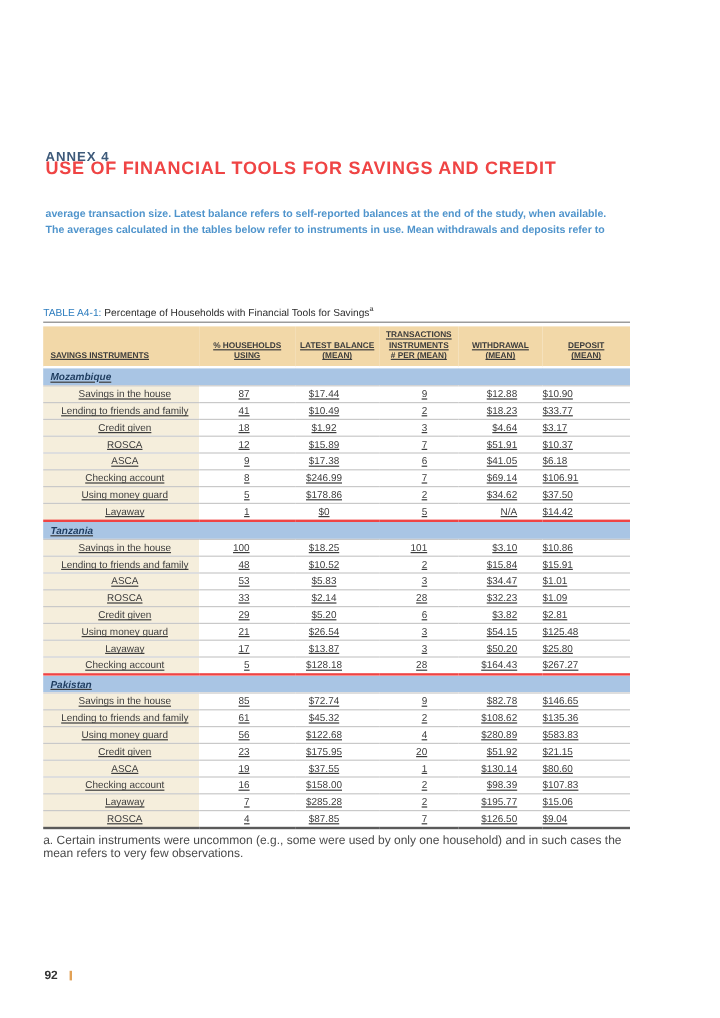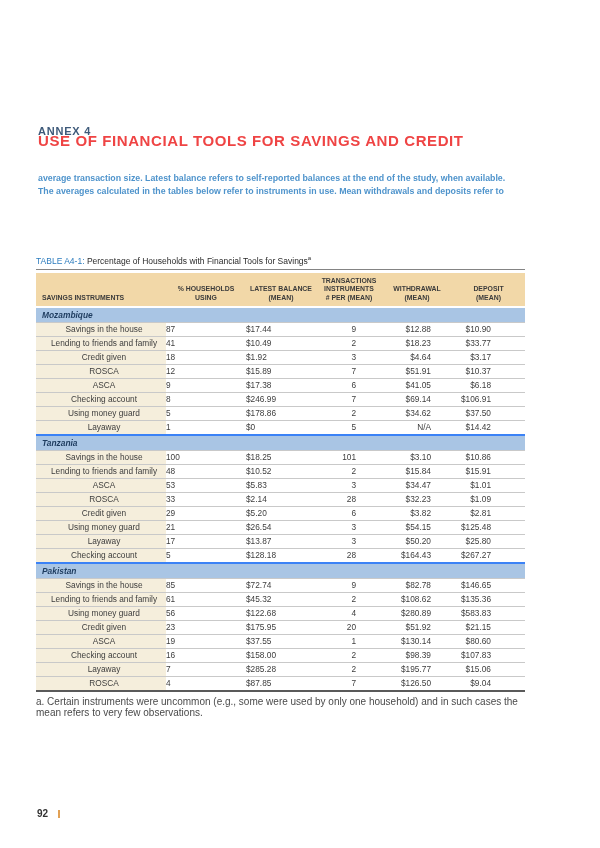--- a/index.html
+++ b/index.html
@@ -20,46 +20,46 @@
     position:absolute;left:38px;top:172px;width:540px;
     font-size:8.8px;line-height:12.6px;color:#4f94cc;font-weight:bold;
   }
   .table-block{position:absolute;left:36px;top:255px;width:489px;}
   .table-title{font-size:8.5px;color:#2b2b2b;margin:0 0 3px 0;}
   .table-title .tbl-label{color:#2c7cbe;font-weight:normal;}
   .table-title sup{font-size:6px;}
   .top-rule{height:1px;background:#848484;margin-bottom:3px;}
   table{
     border-collapse:collapse;table-layout:fixed;width:489px;
-    font-size:8.3px;color:#3d3d3d;
+    font-size:8.3px;color:#3d3d3d;text-decoration:underline;
   }
   col.w0{width:130px;} col.w1{width:80px;} col.w2{width:70px;}
   col.w3{width:66px;} col.w4{width:70px;} col.w5{width:73px;}
   thead th{
     background:#f2d8a8;font-size:6.9px;font-weight:bold;color:#3b3b3b;
     text-align:center;vertical-align:bottom;padding:4px 2px 3px 2px;line-height:8.6px;
     border-bottom:2px solid #ffffff;
   }
   thead th.c0{text-align:left;padding-left:6px;}
   tr.section-row td{
     background:#a9c5e4;color:#1e3c5f;font-style:italic;font-weight:bold;
     font-size:8.4px;padding:2px 0 2px 6px;height:10px;
-    border-top:2px solid #3b82f6;border-bottom:1px solid #c9c9c9;
+    border-top:2px solid #ef4444;border-bottom:1px solid #c9c9c9;
   }
   tr.section-row.first td{border-top:none;}
   tbody td{
     height:13px;padding:0;border-bottom:1px solid #c9c9c9;background:#ffffff;
     white-space:nowrap;overflow:hidden;
   }
   tbody td.c0{background:#f5eedc;text-align:center;padding-left:6px;}
-  tbody td.c1{padding-right:38px;}
-  tbody td.c2{text-align:left;padding-right:22px;}
+  tbody td.c1{text-align:right;padding-right:38px;}
+  tbody td.c2{text-align:center;padding-right:22px;}
   tbody td.c3{text-align:right;padding-right:26px;}
   tbody td.c4{text-align:right;padding-right:21px;}
-  tbody td.c5{text-align:right;padding-right:34px;}
+  tbody td.c5{text-align:left;padding-right:34px;}
   table{border-bottom:2px solid #5a5a5a;}
   .footnote{font-size:10px;color:#4a4a4a;margin-top:4px;}
   .page-footer{position:absolute;left:37px;top:808px;font-size:10px;font-weight:bold;color:#333;}
   .footer-bar{
     display:inline-block;width:2px;height:8px;background:#e2a155;
     margin-left:10px;vertical-align:-1px;
   }
 </style>
 </head>
 <body>

